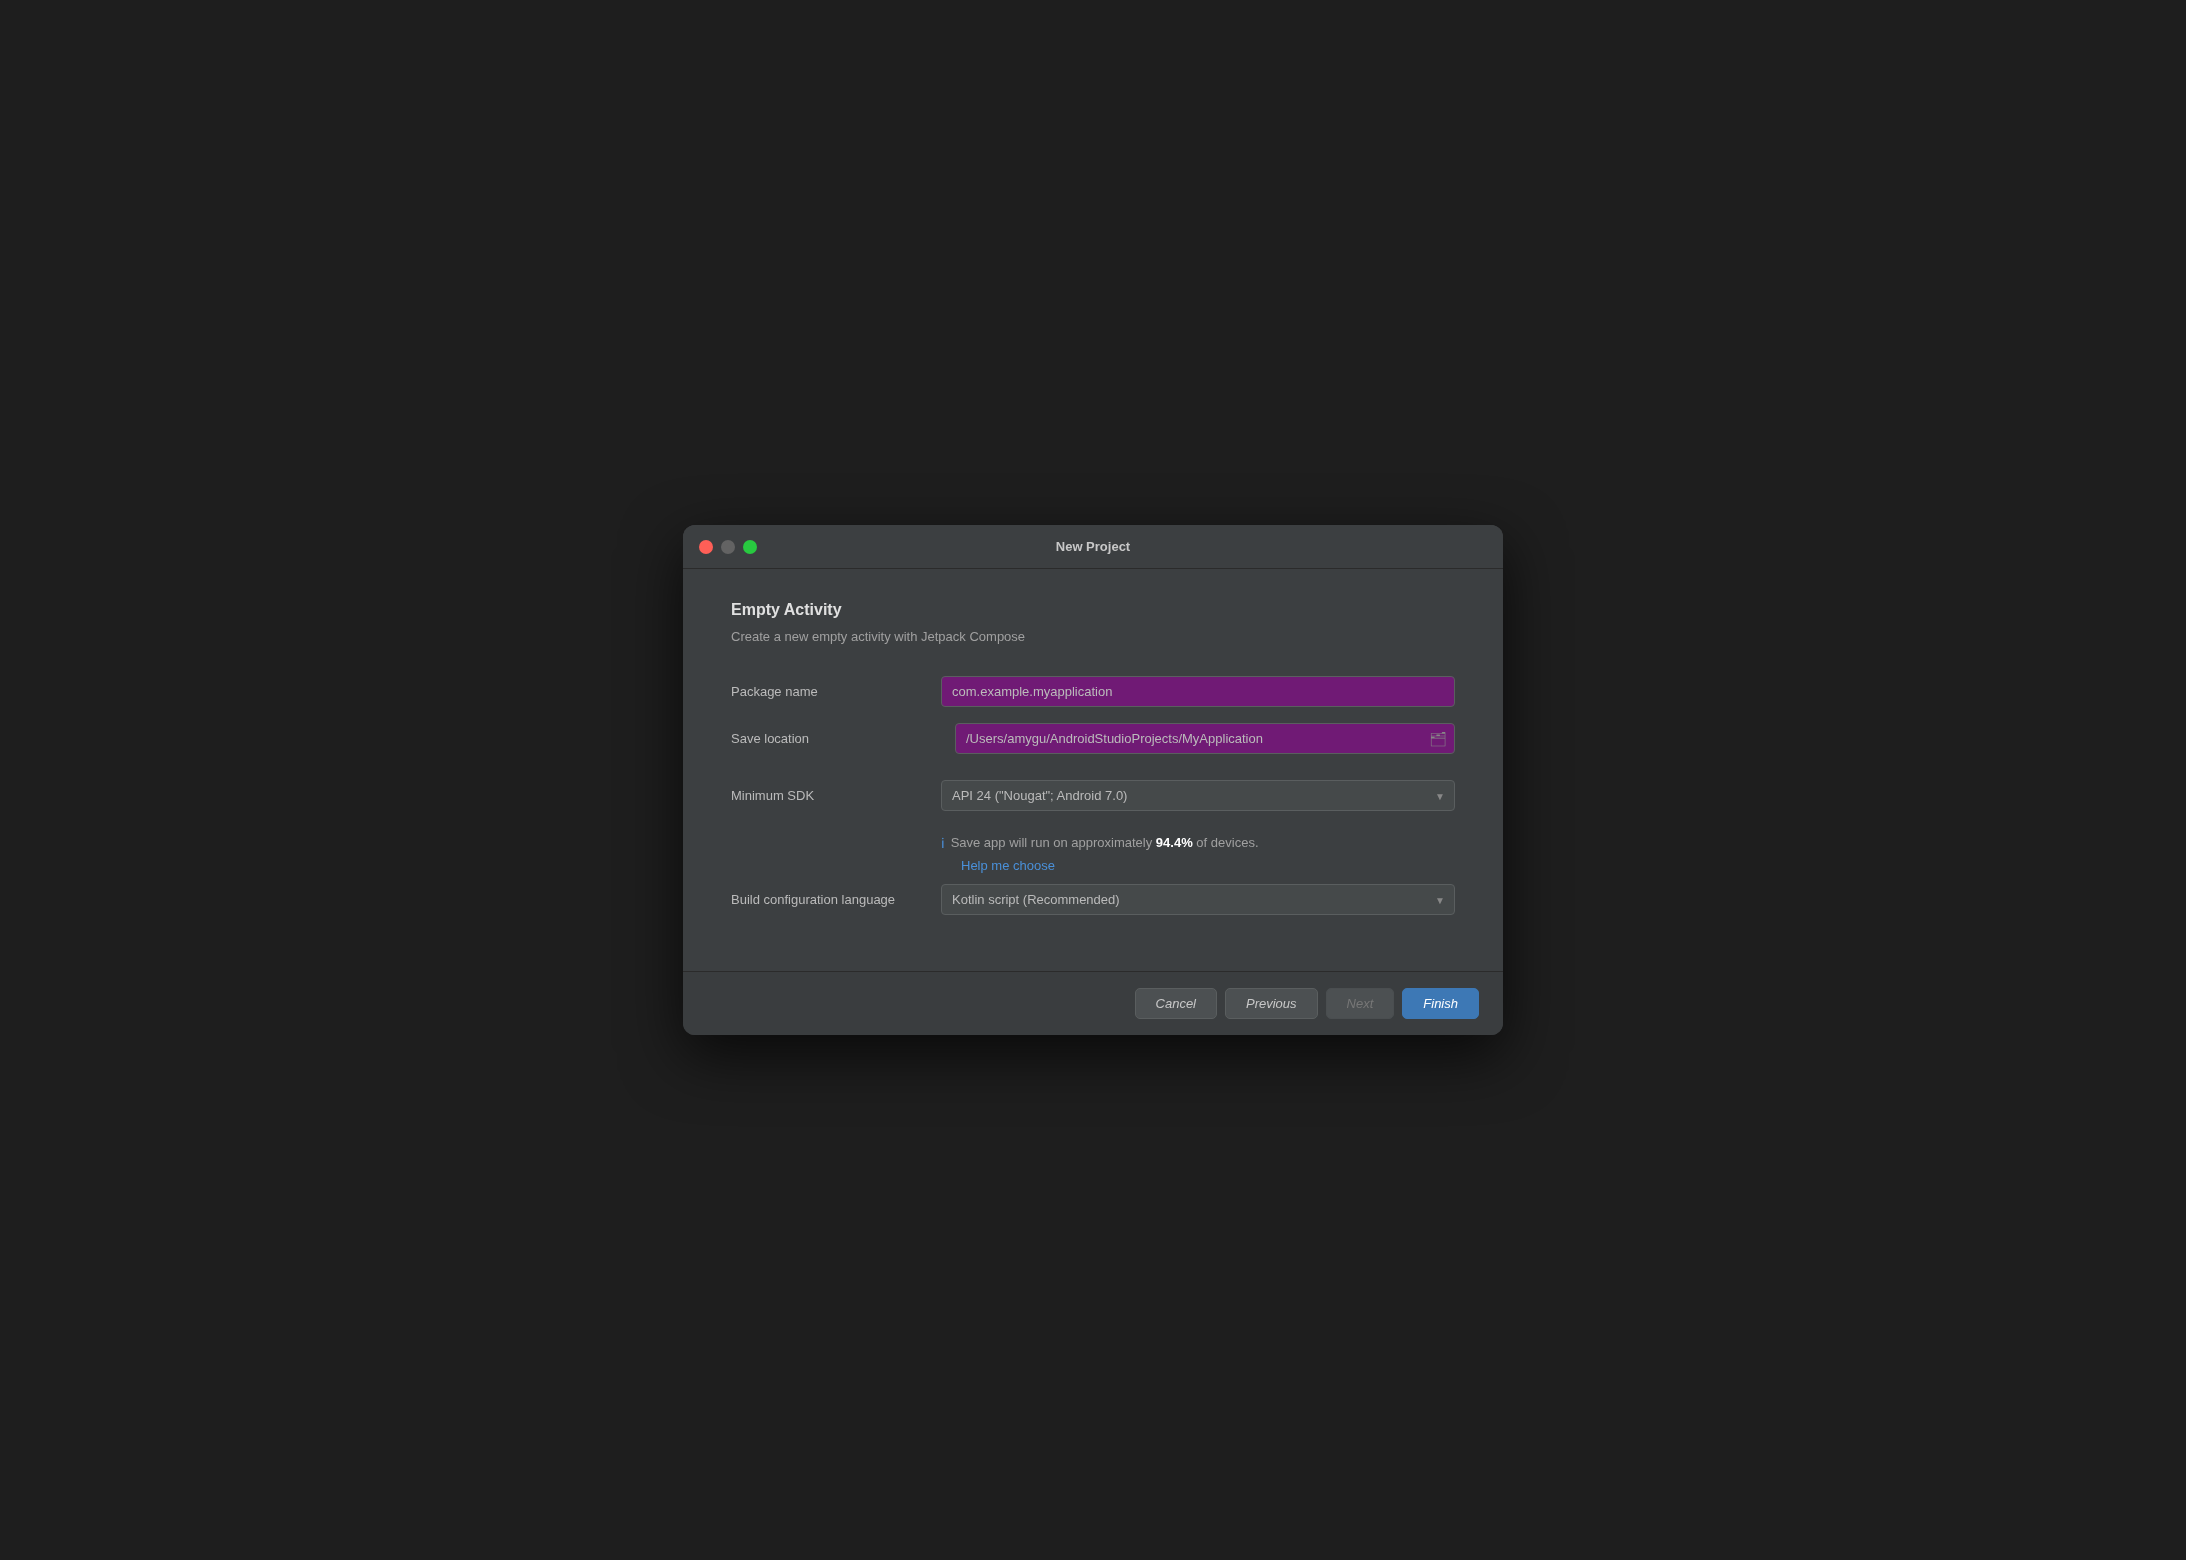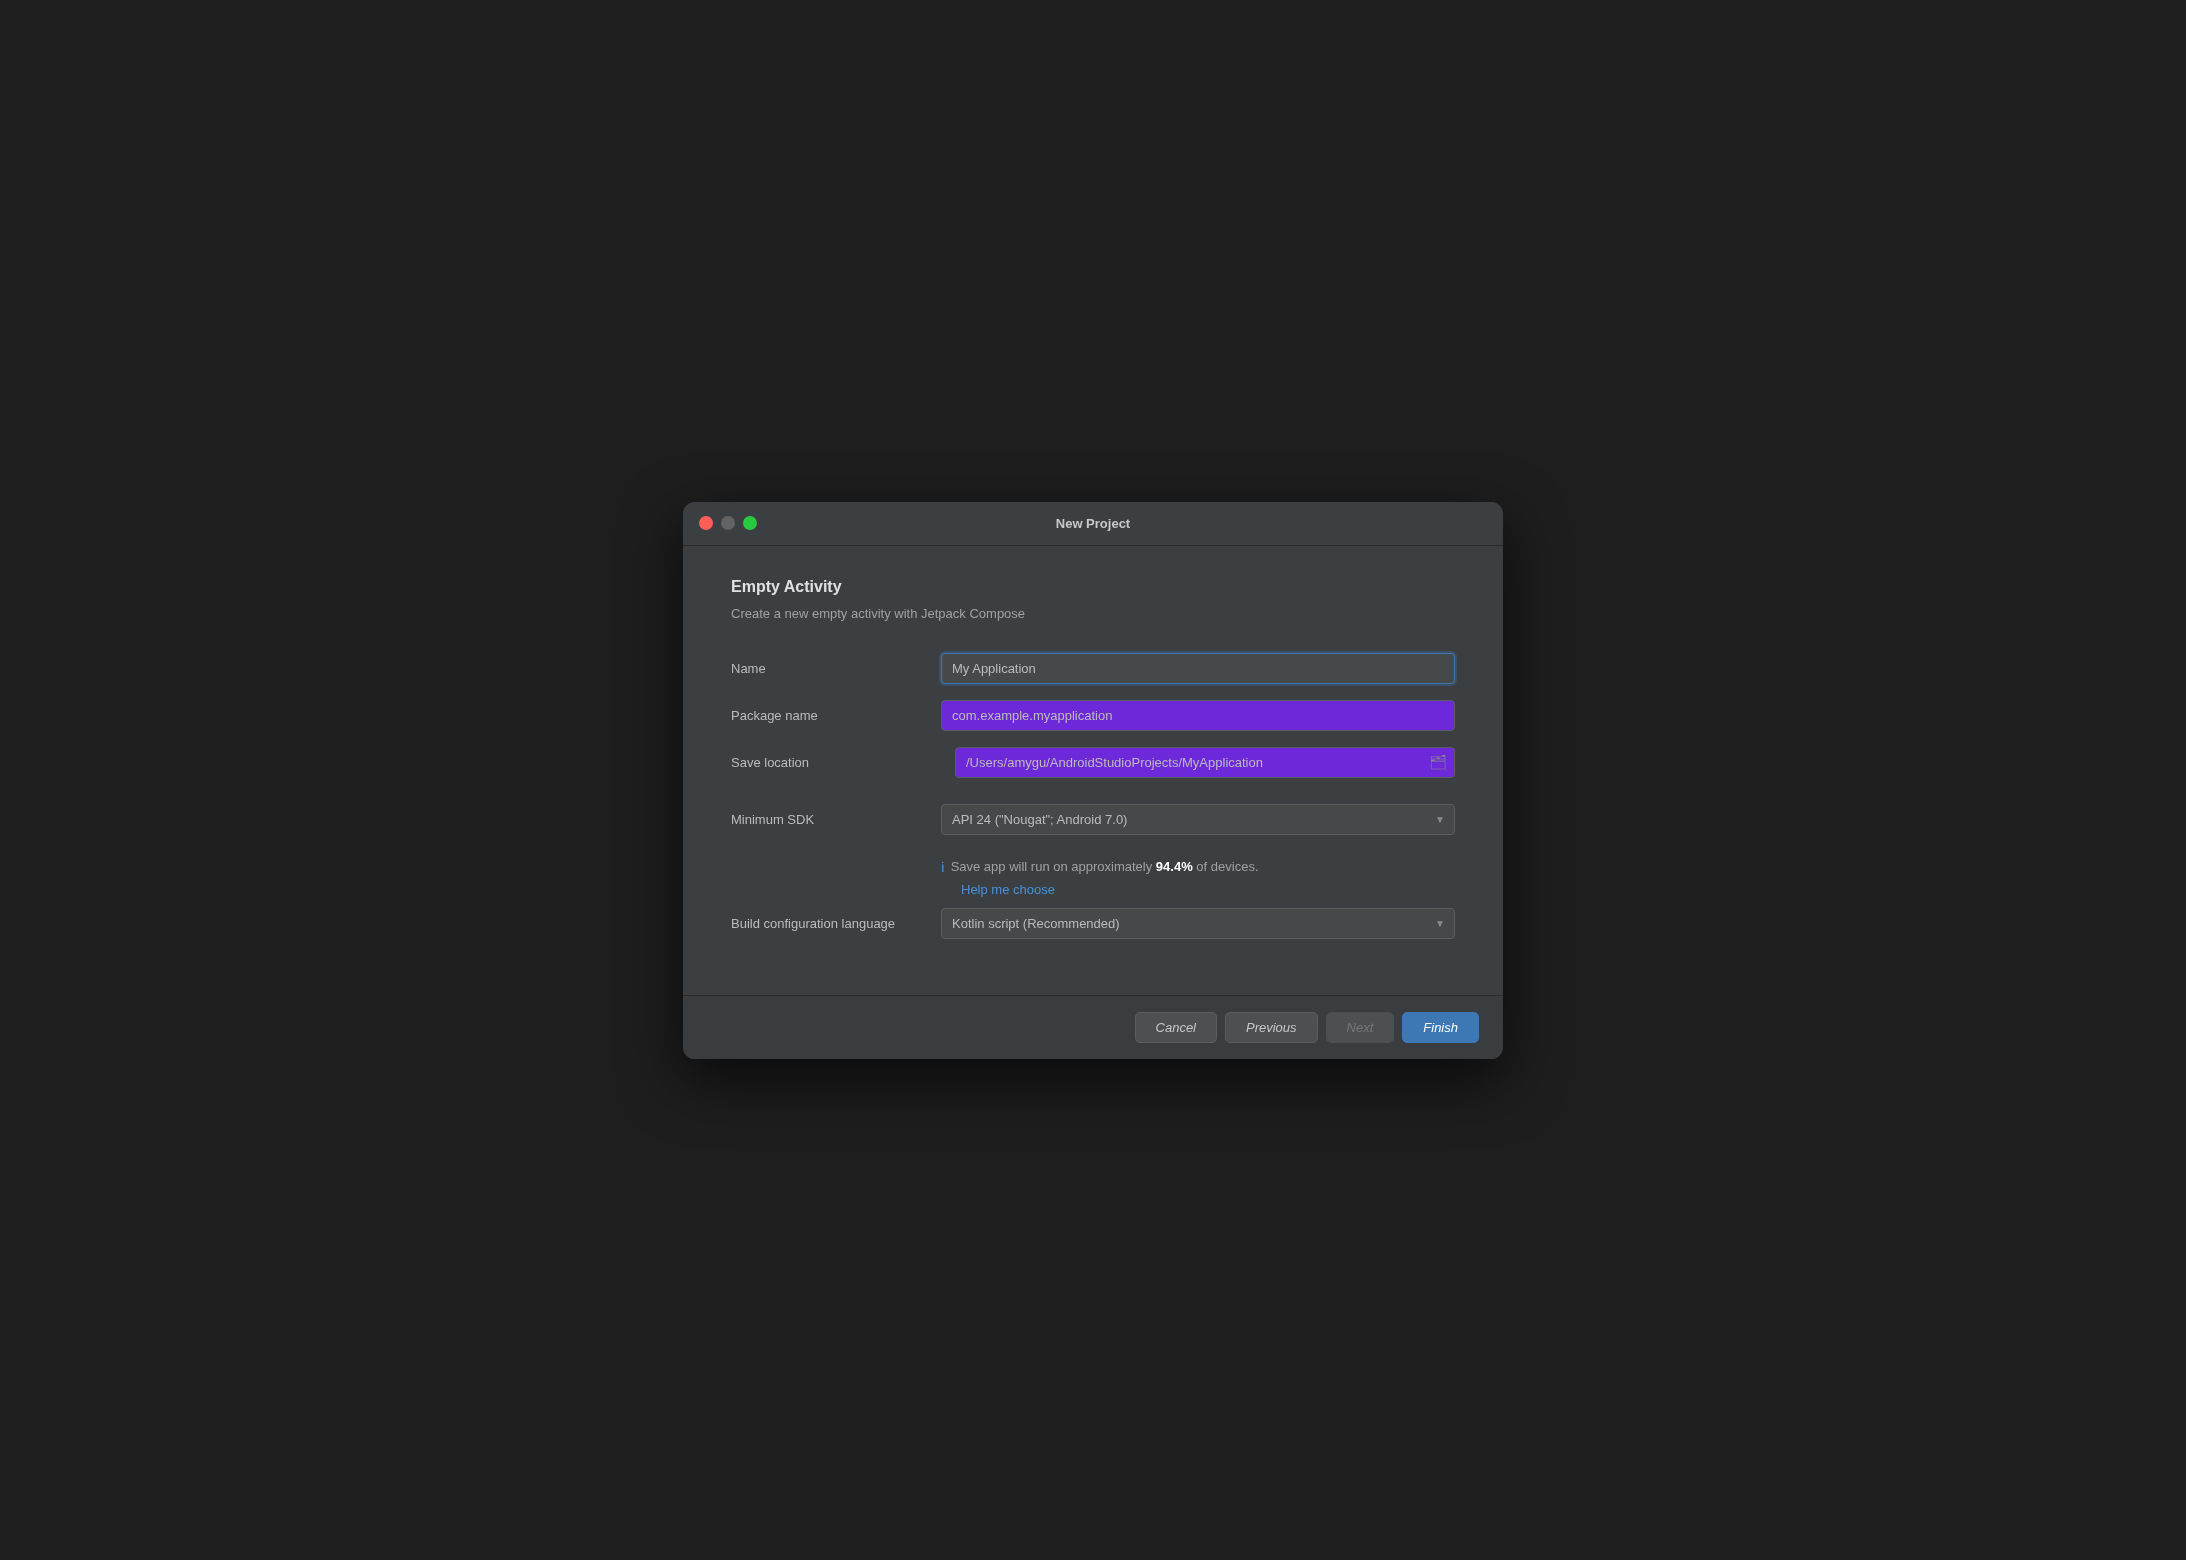--- a/index.html
+++ b/index.html
@@ -97,21 +97,21 @@
       font-size: 13px;
       flex-shrink: 0;
     }
 
     .form-field {
       flex: 1;
     }
 
     .text-input {
       width: 100%;
-      background: #6d28d9;
+      background: #701a75;
       border: 1px solid #5a5e5f;
       border-radius: 4px;
       color: #bbbbbb;
       font-size: 13px;
       padding: 7px 10px;
       outline: none;
     }
 
     .text-input.focused {
       border-color: #3d78b5;
@@ -261,26 +261,20 @@
     <span class="titlebar-title">New Project</span>
   </div>
 
   <div class="content">
 
     <div class="dialog-title">Empty Activity</div>
     <div class="dialog-subtitle">Create a new empty activity with Jetpack Compose</div>
 
     <div class="form-section">
 
-      <div class="form-row">
-        <div class="form-label">Name</div>
-        <div class="form-field">
-          <input type="text" class="text-input focused" value="My Application" style="">
-        </div>
-      </div>
 
       <div class="form-row">
         <div class="form-label">Package name</div>
         <div class="form-field">
           <input type="text" class="text-input" value="com.example.myapplication" style="">
         </div>
       </div>
 
       <div class="form-row">
         <div class="form-label">Save location</div>

